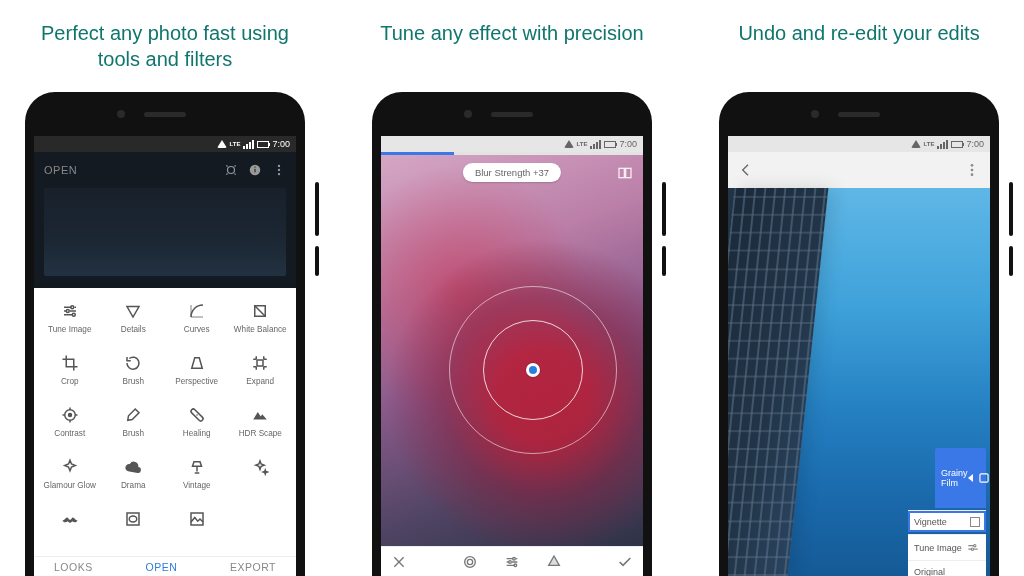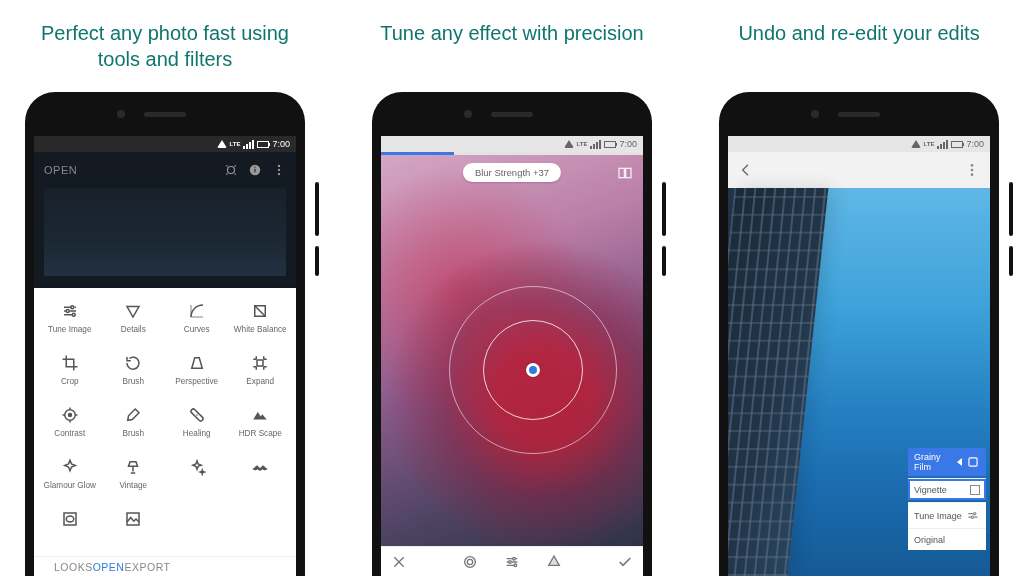--- a/index.html
+++ b/index.html
@@ -114,21 +114,21 @@
   }
   .tool {
     display: flex; flex-direction: column; align-items: center; justify-content: flex-start;
     padding-top: 4px;
     color: #555;
   }
   .tool .ic { height: 22px; display:flex; align-items:center; justify-content:center; }
   .tool .lbl { font-size: 8.2px; margin-top: 3px; color:#666; text-align:center; line-height:10px;}
   .tabs {
     height: 34px;
-    display: flex; align-items: center; justify-content: flex-start;
+    display: flex; align-items: center; justify-content: space-between;
     padding: 0 20px;
     border-top: 1px solid #eee;
     font-size: 10.5px;
     letter-spacing: .5px;
     color: #888;
   }
   .tabs .active { color: #2a7de1; font-weight: 500; }
 
   
   .s2-progress {
@@ -204,22 +204,23 @@
       linear-gradient(100deg,#1a2a3a 0%,#223548 60%,#2a4460 100%);
     transform: skewX(-6deg) translateX(-14px);
     box-shadow: 6px 0 18px rgba(0,0,0,.12);
   }
   .stack {
     position:absolute; right: 4px; top: 260px; width: 78px;
     display:flex; flex-direction:column; font-size:9px;
   }
   .stack .hrow {
     background:#3b78e7; color:#fff;
-    padding:4px 6px; display:flex; align-items:center; justify-content:space-between;
+    padding:20px 6px; display:flex; align-items:center; justify-content:space-between;
     border-radius: 2px 2px 0 0;
+    margin-left: 27px;
   }
   .stack .hrow .back { width:0;height:0;border-top:4px solid transparent;border-bottom:4px solid transparent;border-right:5px solid #fff; }
   .stack .row {
     background:#fff; color:#555;
     padding:6px 6px 5px 6px;
     border-top:1px solid #eee;
     display:flex; align-items:center; justify-content:space-between;
   }
   .stack .row.sel { box-shadow: 0 0 0 2px #3b78e7 inset; margin: 2px 0; }
   .sq { width:10px;height:10px;border:1.5px solid #888; }
@@ -398,20 +399,28 @@
               <span class="lbl">HDR Scape</span>
             </div>
 
             <div class="tool">
               <span class="ic ic18">
                   <svg viewBox="0 0 24 24" fill="none" stroke="#555" stroke-width="2">
                     <path d="M12 3l2 5 5 2-5 2-2 5-2-5-5-2 5-2z"></path>
                   </svg>
                 </span>
               <span class="lbl">Glamour Glow</span>
+            </div>
+            <div class="tool">
+              <span class="ic ic18">
+                  <svg viewBox="0 0 24 24" fill="#555">
+                    <path d="M7 18a5 5 0 1 1 .8-9.9A6 6 0 0 1 19 12a4 4 0 0 1-1 8z"></path>
+                  </svg>
+                </span>
+              <span class="lbl">Drama</span>
             </div>
             <div class="tool">
               <span class="ic ic18">
                   <svg viewBox="0 0 24 24" fill="none" stroke="#555" stroke-width="2">
                     <path d="M8 5h8l2 6H6zM12 11v7M9 20h6"></path>
                   </svg>
                 </span>
               <span class="lbl">Vintage</span>
             </div>
 

